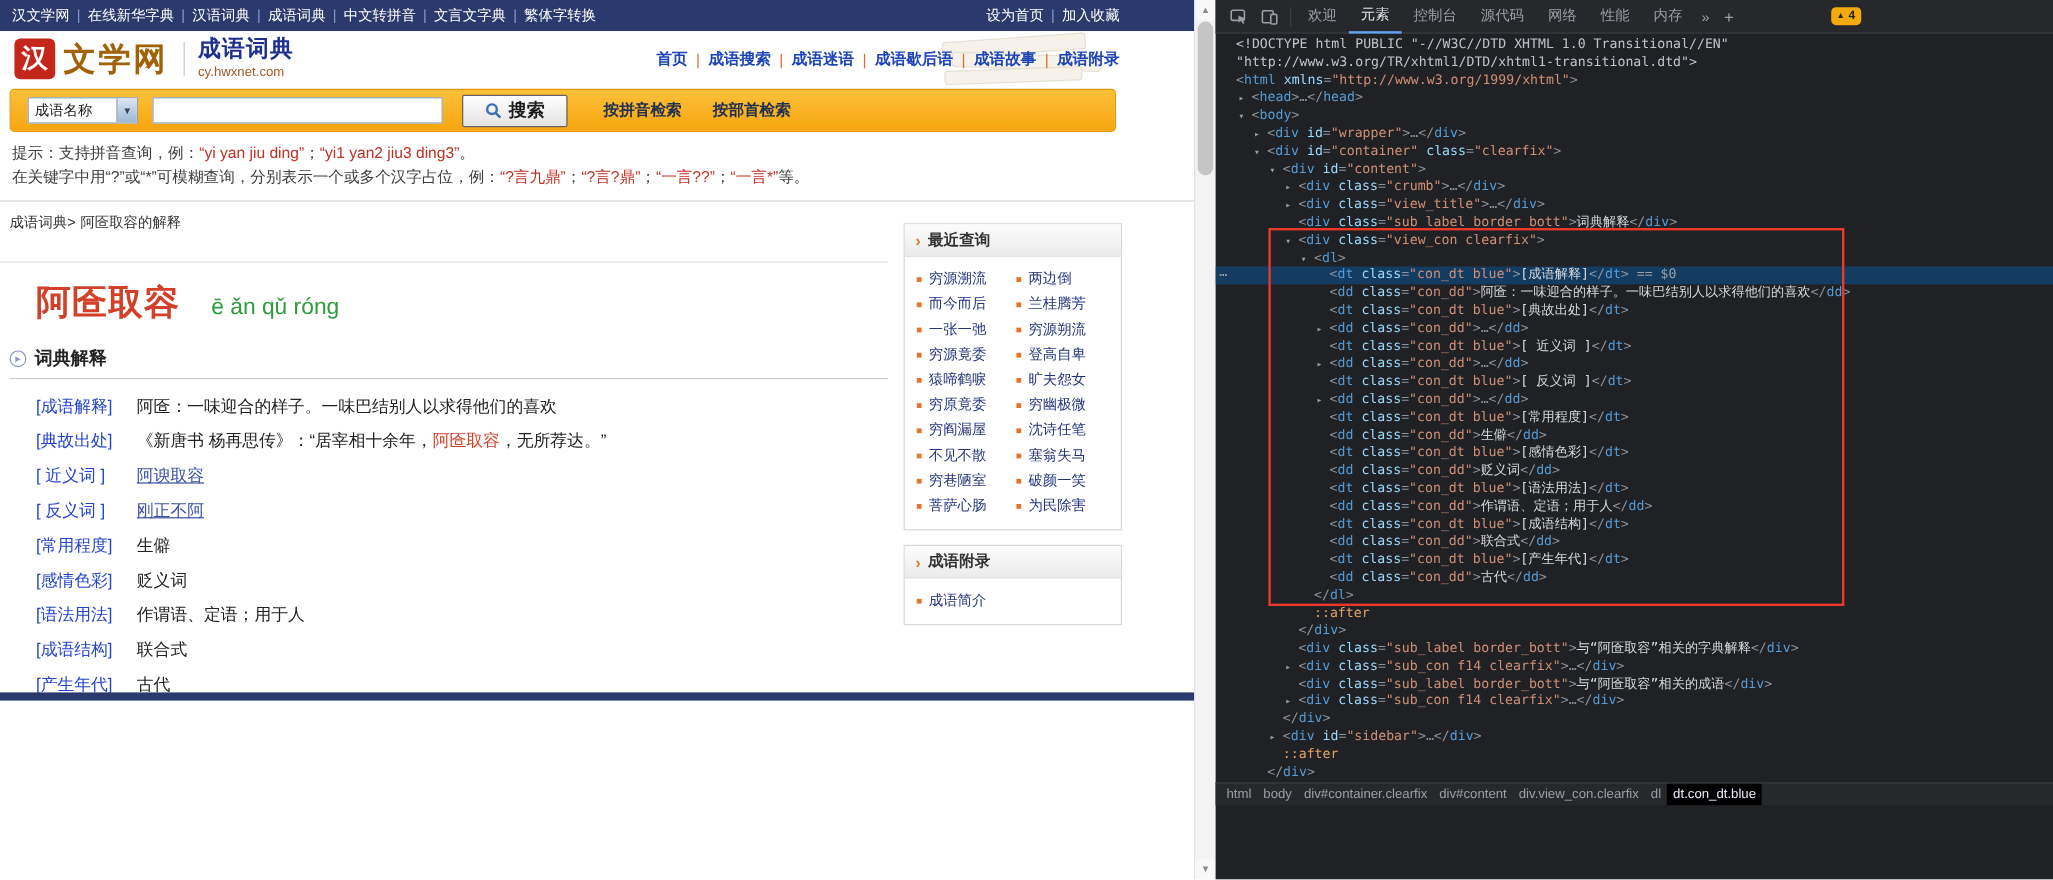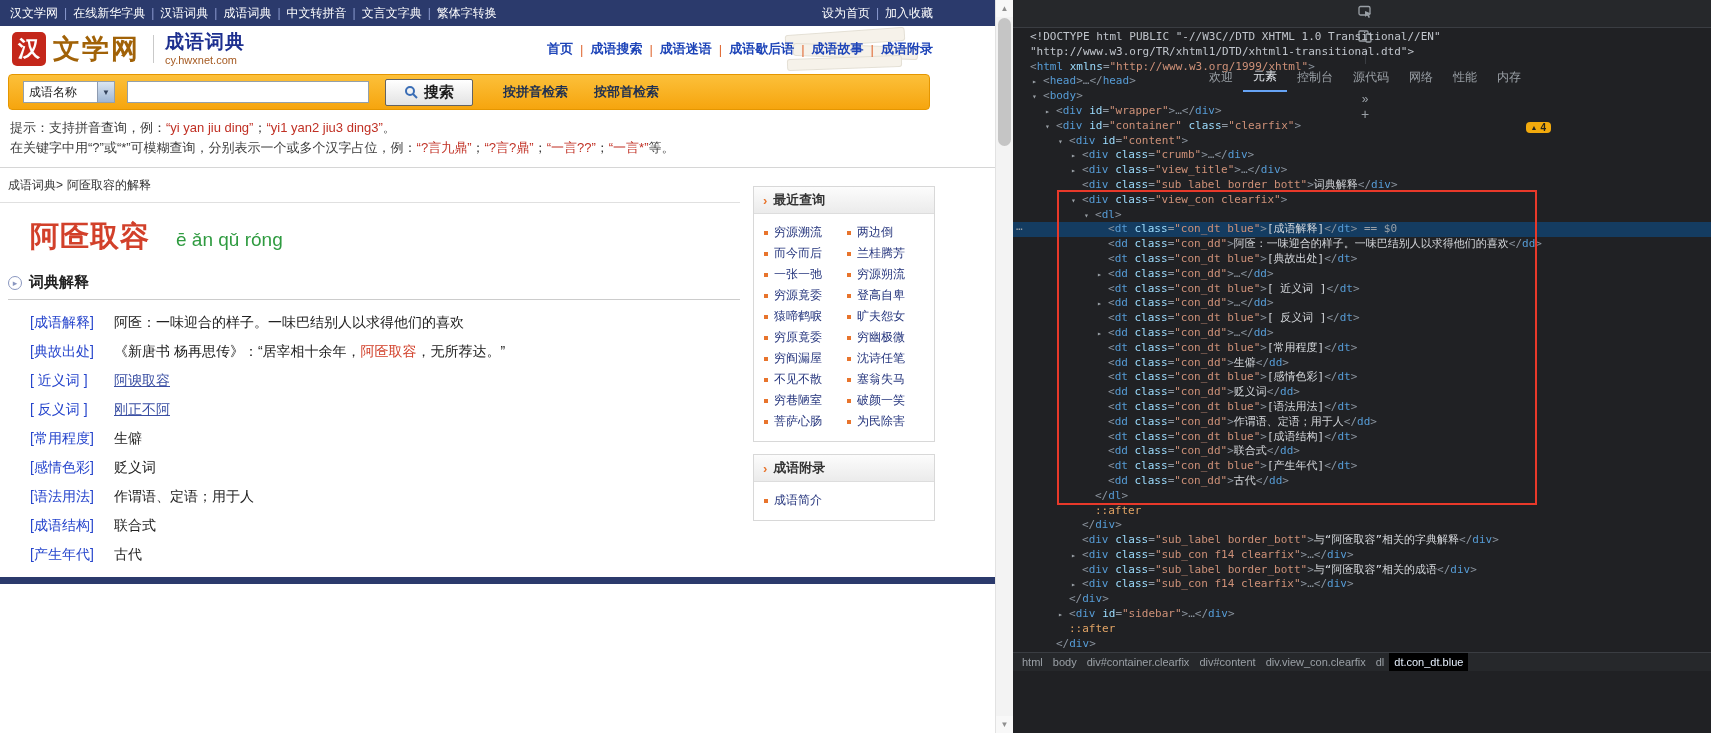--- a/index.html
+++ b/index.html
@@ -39,21 +39,21 @@
   .search-input { width:242px; height:22px; border:1px solid #93a0ab; margin-left:12px; background:#fff; font-size:13px; padding:0 4px; outline:none; }
   .search-btn { margin-left:16px; width:88px; height:27px; background:linear-gradient(#ffffff,#e3e3e3); border:1px solid #636363; border-radius:2px; display:flex; align-items:center; justify-content:center; gap:6px; font-size:15px; font-weight:bold; color:#1c1c1c; cursor:pointer; }
   .retrieve { margin-left:30px; font-size:13px; font-weight:600; color:#203050; cursor:pointer; }
   .retrieve + .retrieve { margin-left:26px; }
 
   .tips { padding:8px 10px 9px; border-bottom:1px solid #d6d6d6; font-size:13px; color:#3c3c3c; line-height:20px; }
   .tip-red { color:#c03024; }
 
   .contentwrap { position:relative; height:570px; }
   .main { width:740px; }
-  .crumbline { padding:9px 8px 8px; font-size:12px; color:#333; border-bottom:1px solid #e0e0e0; width:740px; }
+  .crumbline { padding:9px 8px 24px; font-size:12px; color:#333; border-bottom:1px solid #e0e0e0; width:740px; }
   .crumb-cur { margin-left:4px; }
   .entry { margin:14px 0 0 30px; display:flex; align-items:baseline; }
   .entry-word { font-size:29px; font-weight:bold; color:#d2402a; letter-spacing:1px; }
   .entry-pinyin { font-size:19px; color:#2f9b40; margin-left:26px; font-weight:500; }
   .sec { margin:16px 0 0 8px; width:732px; border-bottom:1px solid #ccc; padding-bottom:7px; display:flex; align-items:center; font-size:15px; font-weight:bold; color:#222; }
   .sec-icon { width:14px; height:14px; border:1px solid #8a97c0; border-radius:50%; color:#8a97c0; font-size:9px; line-height:12px; text-align:center; margin-right:7px; flex:none; }
   .defs { padding:14px 0 2px 30px; }
   .def-row { display:flex; margin-bottom:12px; font-size:14px; line-height:17px; }
   .def-label { color:#2544cc; width:84px; flex:none; white-space:pre; }
   .def-val { color:#222; }
@@ -76,21 +76,21 @@
   .side-item .bu { width:4px; height:4px; background:#e8742c; margin-right:6px; flex:none; }
 
   
   .page-scroll { position:absolute; left:995px; top:0; width:18px; height:733px; background:#f3f3f3; border-left:1px solid #e2e2e2; }
   .ps-btn { height:17px; display:flex; align-items:center; justify-content:center; color:#8f8f8f; font-size:8px; background:#f8f8f8; cursor:pointer; }
   .ps-btn.bottom { position:absolute; bottom:0; left:0; width:100%; }
   .ps-thumb { position:absolute; top:18px; left:2px; width:13px; height:128px; background:#c5c5c5; border-radius:7px; cursor:pointer; }
 
   
   .devtools { position:absolute; left:1013px; top:0; width:698px; height:733px; background:#202124; font-family:"DejaVu Sans Mono","Liberation Mono",monospace; }
-  .dt-tabbar { height:28px; display:flex; align-items:center; border-bottom:1px solid #3a3d42; background:#26282b; padding-left:6px; font-family:"Liberation Sans",sans-serif;flex-direction:column; }
+  .dt-tabbar { height:28px; display:flex; align-items:center; border-bottom:1px solid #3a3d42; background:#26282b; padding-left:6px; font-family:"Liberation Sans",sans-serif; }
   .dt-iconbtn { width:26px; height:24px; display:flex; align-items:center; justify-content:center; cursor:pointer; flex:none; }
   .dt-sep { width:1px; height:16px; background:#3a3d42; margin:0 4px; flex:none; }
   .dt-tabs { display:flex; height:28px; }
   .dt-tab { padding:0 10px; height:28px; line-height:27px; font-size:12px; color:#9aa0a6; cursor:pointer; white-space:nowrap; }
   .dt-tab.active { color:#dfe3e8; border-bottom:2px solid #66a3f5; line-height:25px; }
   .dt-more { color:#9aa0a6; padding:0 6px; font-size:12px; cursor:pointer; }
   .dt-plus { color:#9aa0a6; padding:0 6px; font-size:14px; cursor:pointer; }
   .dt-badge { margin-left:auto; margin-right:160px; background:#f2aa0d; border-radius:4px; height:15px; display:flex; align-items:center; padding:0 5px; gap:3px; font-size:10px; font-weight:bold; color:#26241c; cursor:pointer; font-family:"Liberation Sans",sans-serif; }
   .dt-badge .tri { font-size:7px; }
 

